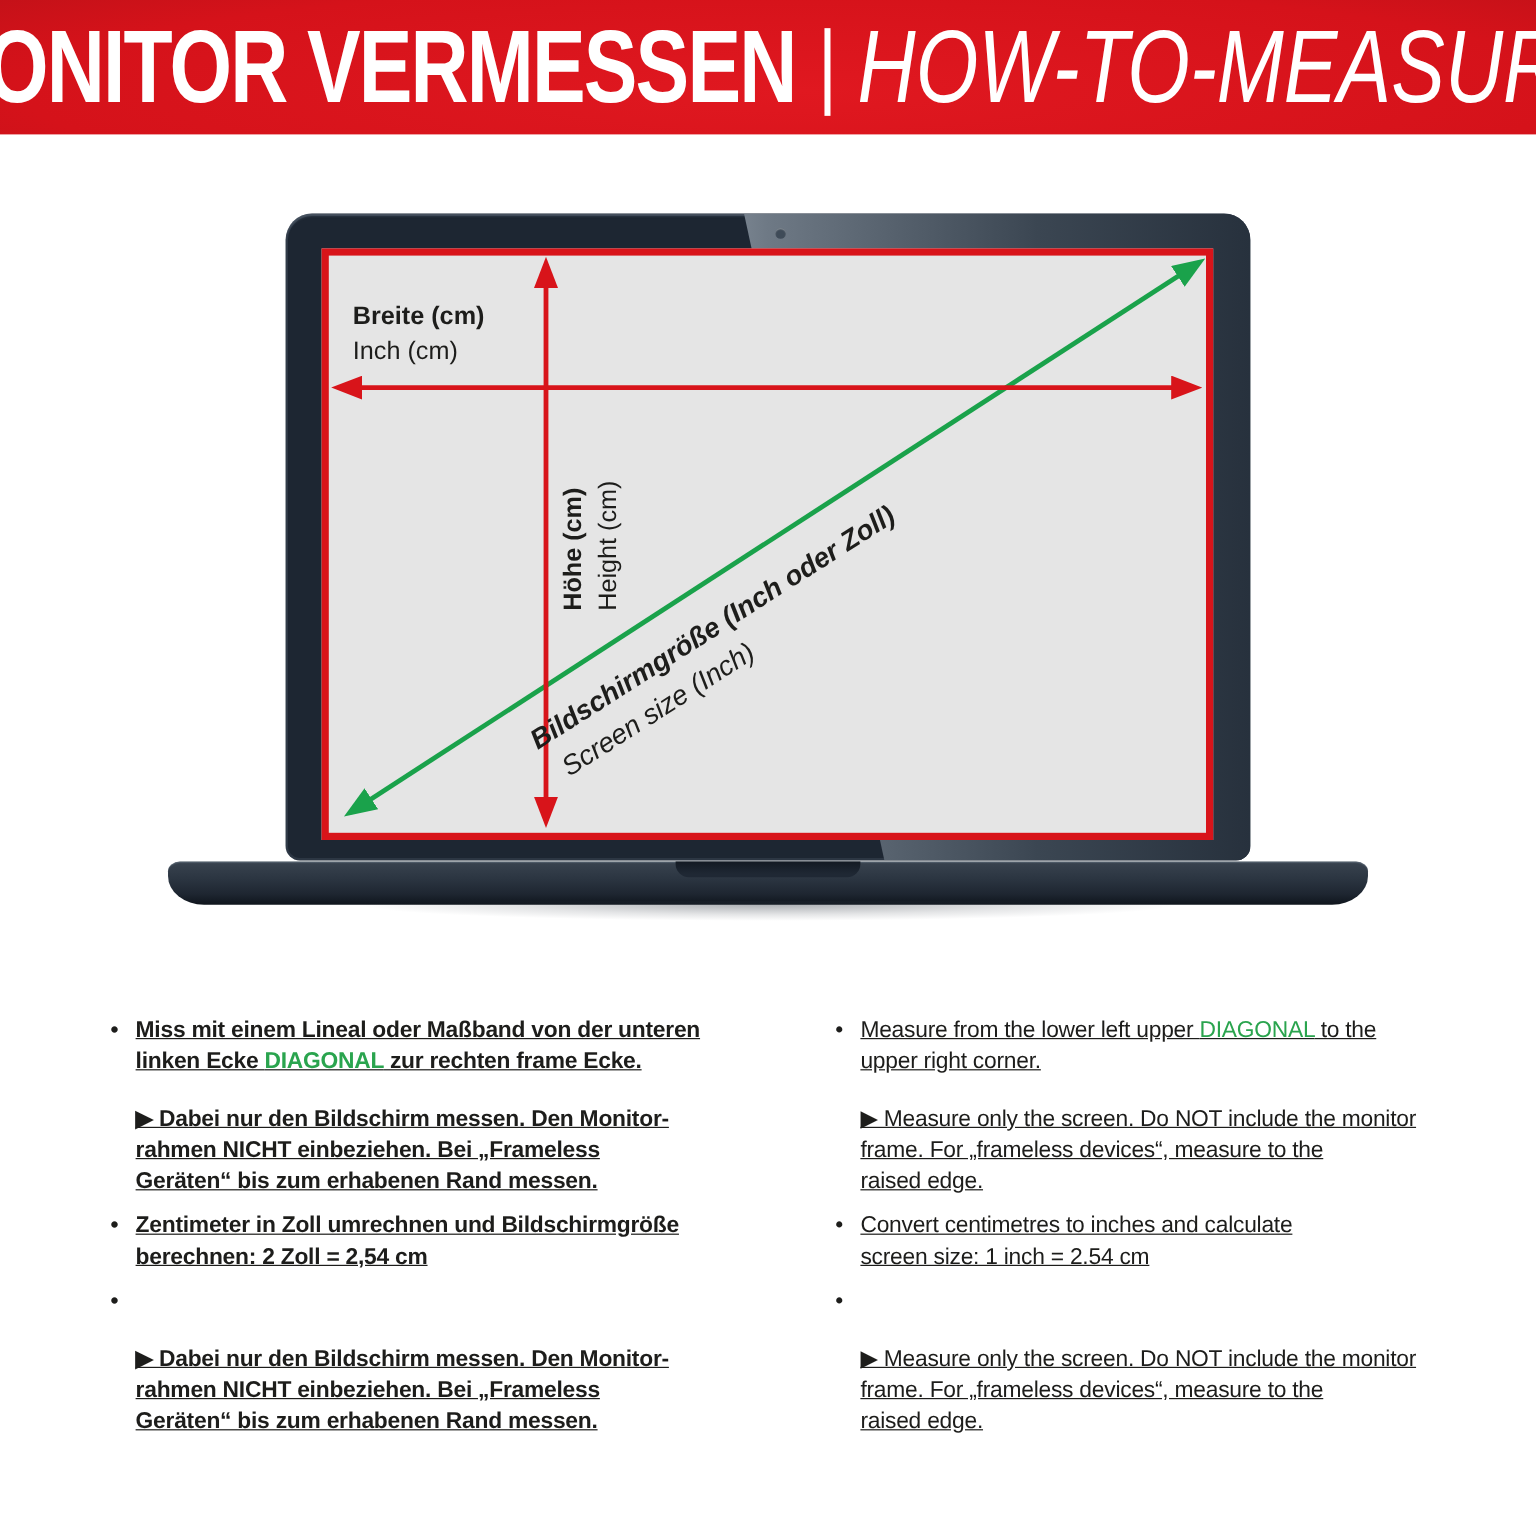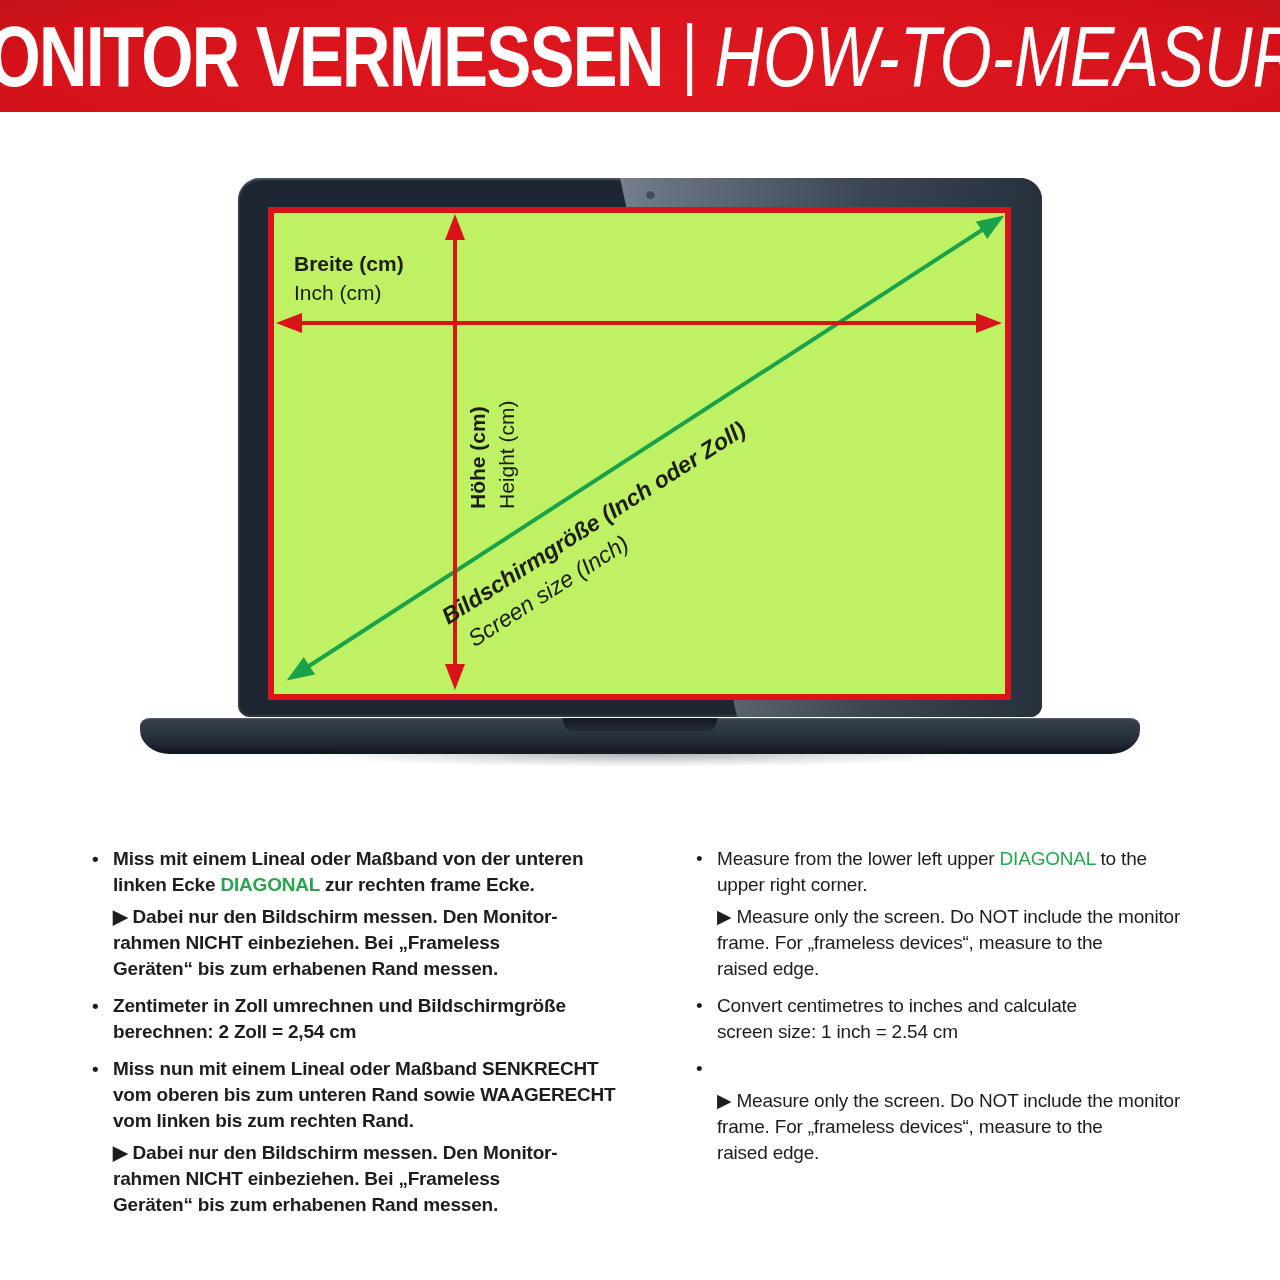--- a/index.html
+++ b/index.html
@@ -36,21 +36,21 @@
   .lid-highlight{
     position:absolute;inset:0;
     clip-path:polygon(382px 0, 100% 0, 100% 100%, 499px 100%);
     background:linear-gradient(to right, #99a3ad 38%, #6e7985 50%, #3b4652 78%, #27313d 100%);
   }
   .camera-dot{
     position:absolute;left:408px;top:12px;width:9px;height:9px;border-radius:50%;
     background:#3f4b58;box-shadow:inset 0 1px 1px rgba(255,255,255,0.35);
   }
   .screen-area{
-    position:absolute;left:268px;top:207px;width:743px;height:493px;background:#bef264;
+    position:absolute;left:268px;top:207px;width:743px;height:493px;background:#e5e5e5;
   }
   .screen-frame{position:absolute;inset:0;border:6px solid var(--red);}
   .arrows{position:absolute;inset:0;width:100%;height:100%;}
   .arrows line.red{stroke:var(--red);stroke-width:4;}
   .arrows line.green{stroke:var(--green-arrow);stroke-width:4;}
 
   .lbl{position:absolute;color:var(--ink);}
   .lbl .l1{font-weight:700;font-size:21px;line-height:29px;display:block;}
   .lbl .l2{font-weight:400;font-size:21px;line-height:29px;display:block;}
   .lbl-width{left:26px;top:42px;}
@@ -77,22 +77,22 @@
     position:absolute;left:165px;top:751px;width:950px;height:32px;
     background:radial-gradient(ellipse 50% 60% at 50% 8%, rgba(35,43,54,0.38) 0%, rgba(35,43,54,0.12) 45%, rgba(35,43,54,0) 72%);
   }
 
   
   .col{position:absolute;top:846px;width:560px;font-size:19px;line-height:26px;color:var(--ink);letter-spacing:-0.2px;}
   .col-de{left:92px;font-weight:700;}
   .col-en{left:696px;font-weight:400;}
   .instr-item{display:flex;}
   .instr-item .dot{flex:none;width:21px;}
-  .instr-item .txt{white-space:pre-line;}
-  .instr-item.sub{padding-left:21px;margin-top:6px;}
+  .instr-item .txt{white-space:pre-line;text-decoration:underline;}
+  .instr-item.sub{padding-left:21px;margin-top:22px;}
   .instr-item.bullet + .instr-item.bullet, .instr-item.sub + .instr-item.bullet{margin-top:11px;}
   .green{color:var(--green-text);}
 </style>
 </head>
 <body>
 
 <div class="canvas">
 
   <div class="banner">
     <h1>
@@ -156,23 +156,20 @@
 rahmen NICHT einbeziehen. Bei „Frameless
 Geräten“ bis zum erhabenen Rand messen.</span></span>
       </div>
       <div class="instr-item bullet">
         <span class="dot">•</span>
         <span class="txt"><span>Zentimeter in Zoll umrechnen und Bildschirmgröße
 berechnen: 2 Zoll = 2,54 cm</span></span>
       </div>
       <div class="instr-item bullet">
         <span class="dot">•</span>
-        <span class="txt"><span>Miss nun mit einem Lineal oder Maßband SENKRECHT
-vom oberen bis zum unteren Rand sowie WAAGERECHT
-vom linken bis zum rechten Rand.</span></span>
       </div>
       <div class="instr-item sub">
         <span class="txt"><span>▶ Dabei nur den Bildschirm messen. Den Monitor-
 rahmen NICHT einbeziehen. Bei „Frameless
 Geräten“ bis zum erhabenen Rand messen.</span></span>
       </div>
     </div>
   <div class="col col-en">
       <div class="instr-item bullet">
         <span class="dot">•</span>

